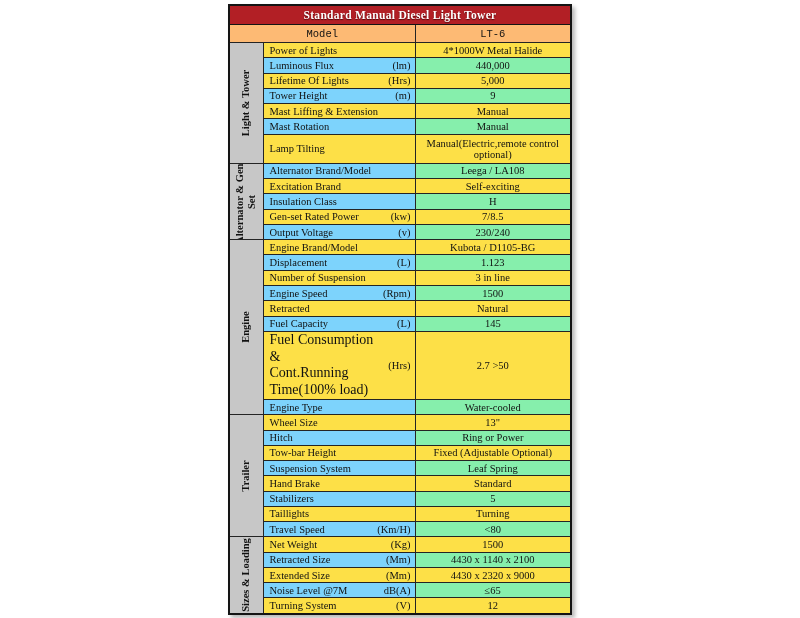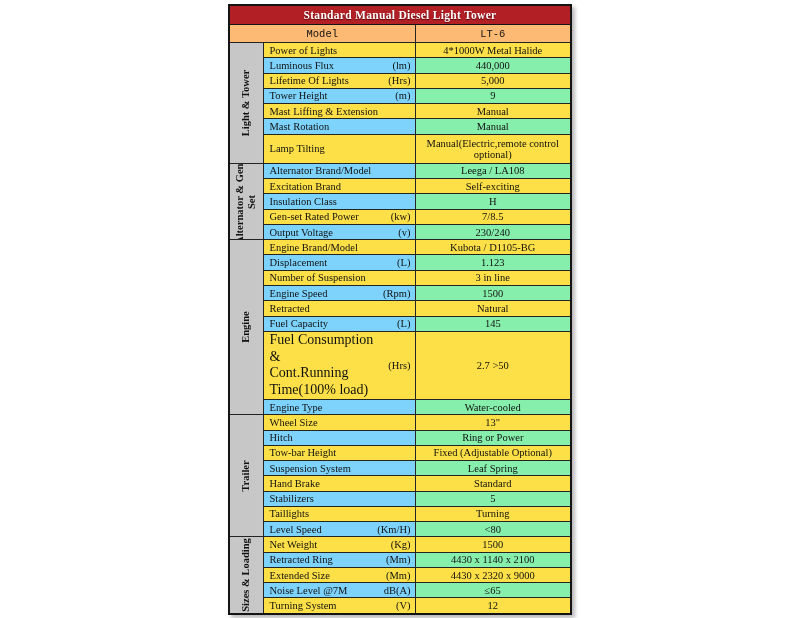--- a/index.html
+++ b/index.html
@@ -340,21 +340,21 @@
     <td class="attr">
           <div class="attr-in">
             <span class="lbl">Taillights</span>
           </div>
         </td>
     <td class="val">Turning</td>
   </tr>
   <tr>
     <td class="attr">
           <div class="attr-in">
-            <span class="lbl">Level Speed</span>
+            <span class="lbl">Travel Speed</span>
             <span class="unit">(Km/H)</span>
           </div>
         </td>
     <td class="val">&lt;80</td>
   </tr>
 
   <tr class="g">
     <td class="cat" rowspan="5">
       <div class="rot">
             <span>Sizes &amp; Loading</span>
@@ -364,21 +364,21 @@
           <div class="attr-in">
             <span class="lbl">Net Weight</span>
             <span class="unit">(Kg)</span>
           </div>
         </td>
     <td class="val">1500</td>
   </tr>
   <tr>
     <td class="attr">
           <div class="attr-in">
-            <span class="lbl">Retracted Ring</span>
+            <span class="lbl">Retracted Size</span>
             <span class="unit">(Mm)</span>
           </div>
         </td>
     <td class="val">4430 x 1140 x 2100</td>
   </tr>
   <tr class="g">
     <td class="attr">
           <div class="attr-in">
             <span class="lbl">Extended Size</span>
             <span class="unit">(Mm)</span>

